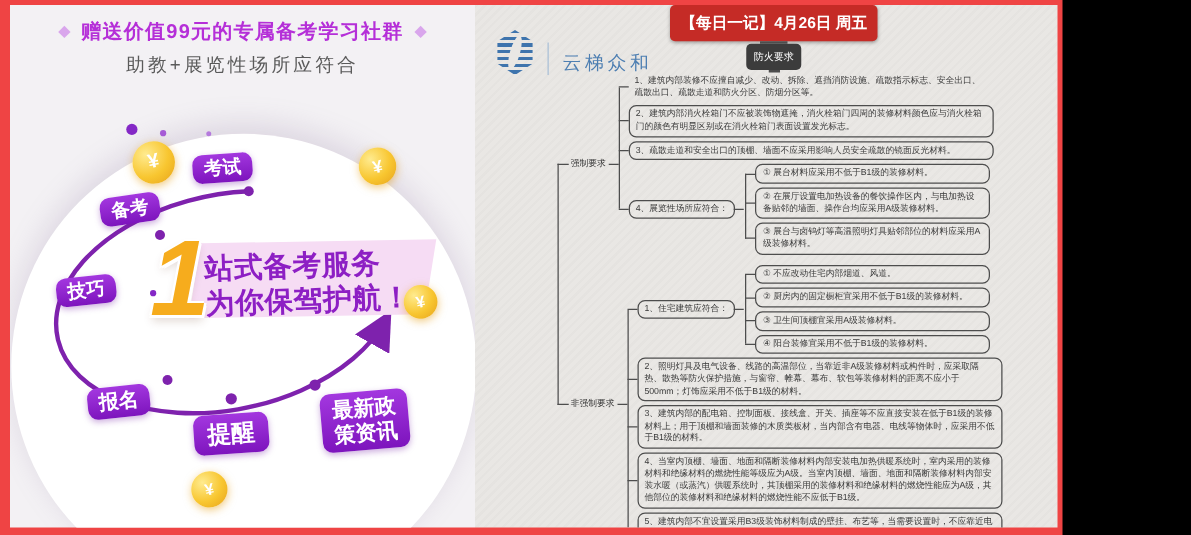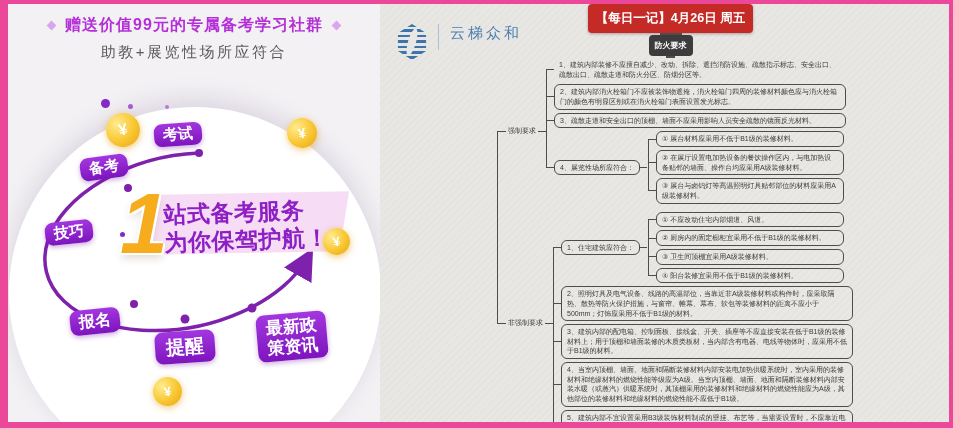--- a/index.html
+++ b/index.html
@@ -1,17 +1,17 @@
 <!DOCTYPE html>
 <html><head>
 <meta charset="utf-8">
 <style>
   html,body{margin:0;padding:0;}
   body{width:953px;height:428px;overflow:hidden;background:#000;font-family:"Liberation Sans","DejaVu Sans",sans-serif;}
-  .frame{position:relative;width:953px;height:428px;background:#ec4899;}
+  .frame{position:relative;width:850px;height:428px;background:#ef4444;}
   .content{position:absolute;left:8px;top:4px;right:4px;bottom:6px;display:flex;}
 
   
   .promo{position:relative;width:372px;flex:0 0 372px;background:#f3f1f4;overflow:hidden;}
   .big-circle{position:absolute;left:1px;top:103px;width:372px;height:372px;border-radius:50%;background:#fff;
     box-shadow:0 -8px 22px rgba(140,120,160,.22);}
   .promo-header{position:absolute;top:11px;left:0;width:100%;text-align:center;z-index:5;}
   .headline-row{display:flex;align-items:center;justify-content:center;gap:10px;}
   .headline{color:#b52fd8;font-size:16px;font-weight:bold;letter-spacing:1px;}
   .diamond{width:7px;height:7px;background:#d9a6ec;transform:rotate(45deg);}
@@ -37,33 +37,33 @@
   .coin1{left:98px;top:109px;width:34px;height:34px;font-size:16px;}
   .coin2{left:279px;top:114px;width:30px;height:30px;font-size:14px;}
   .coin3{left:315px;top:224px;width:27px;height:27px;font-size:13px;}
   .coin4{left:145px;top:373px;width:29px;height:29px;font-size:13px;}
   .pdot{position:absolute;border-radius:50%;background:#8428c6;z-index:5;}
 
   
   .mind-panel{position:relative;flex:1;background:#e9e7e4;overflow:hidden;}
   .mind-panel::after{content:"";position:absolute;inset:0;pointer-events:none;
     background:repeating-linear-gradient(135deg,rgba(0,0,0,.015) 0 2px,transparent 2px 5px);}
-  .brand{position:absolute;left:16px;top:20px;display:flex;align-items:flex-start;z-index:3;}
+  .brand{position:absolute;left:16px;top:20px;display:flex;align-items:flex-end;z-index:3;}
   .logo-icon{position:relative;width:32px;height:36px;
     background:repeating-linear-gradient(180deg,#3e74ad 0 2.6px,rgba(0,0,0,0) 2.6px 5.4px);
     clip-path:polygon(50% 0%,94% 25%,94% 75%,50% 100%,6% 75%,6% 25%);}
   .logo-swoosh{position:absolute;left:12px;top:4px;width:8px;height:28px;background:#e9e7e4;border-radius:50%;transform:rotate(16deg);}
   .logo-divider{width:1px;height:26px;background:#a9c0d6;margin:0 11px 0 10px;}
   .brand-name{color:#4e7fb2;font-size:15px;letter-spacing:3px;}
 
   .mindmap{position:absolute;inset:0;display:flex;align-items:center;padding-left:12px;z-index:2;flex-direction:column;}
   .date-box{background:#c52b26;color:#fff;font-weight:bold;font-size:12.5px;padding:6px 8px;border-radius:4px;
     white-space:nowrap;box-shadow:0 1px 3px rgba(0,0,0,.3);}
   .hline{height:2px;background:#4d4d4d;flex:0 0 auto;}
-  .root-node{background:#3c3c3c;color:#fff;font-size:8px;padding:5px 6px;border-radius:4px;white-space:nowrap;font-weight:bold;}
+  .root-node{background:#3c3c3c;color:#fff;font-size:8px;padding:5px 6px;border-radius:4px;white-space:nowrap;}
   .bracket{position:relative;}
   .bracket::before{content:"";position:absolute;left:0;width:1px;background:#4d4d4d;
     top:var(--btop,10px);bottom:var(--bbot,10px);}
   .branches{display:flex;flex-direction:column;gap:8px;margin-left:9px;padding-left:9px;}
   .branch{display:flex;align-items:center;}
   .branch-label{position:relative;font-size:7px;color:#333;white-space:nowrap;padding:2px 2px;}
   .branch-label::before{content:"";position:absolute;left:-9px;top:50%;width:9px;height:1px;background:#4d4d4d;}
   .branch-label::after{content:"";position:absolute;right:-8px;top:50%;width:8px;height:1px;background:#4d4d4d;}
   .items{display:flex;flex-direction:column;gap:3px;margin-left:8px;padding-left:8px;}
   .item-row{position:relative;display:flex;align-items:center;}

